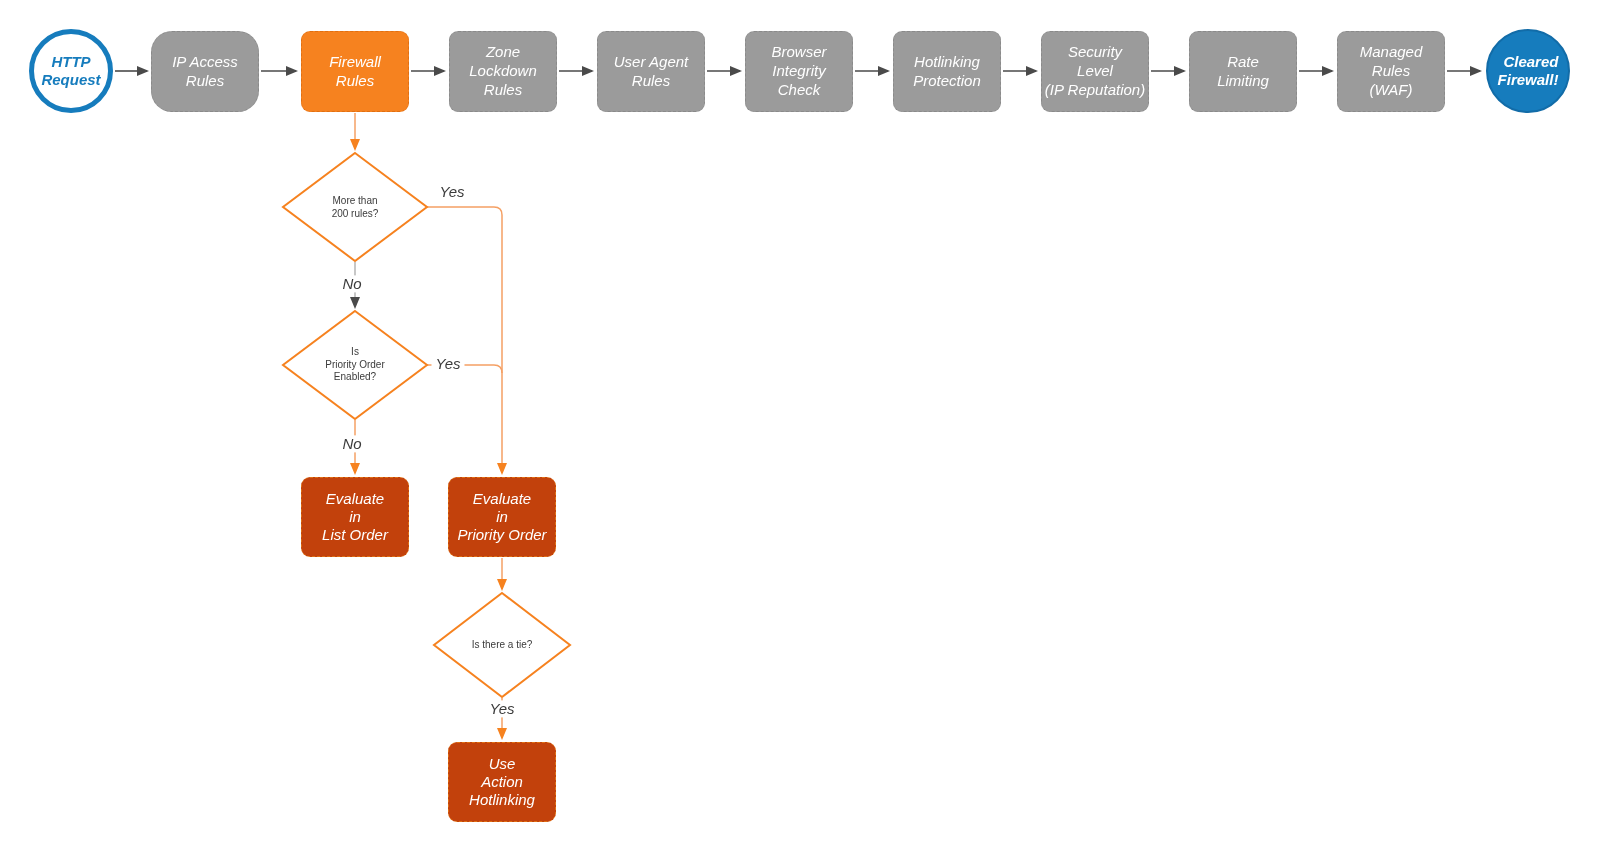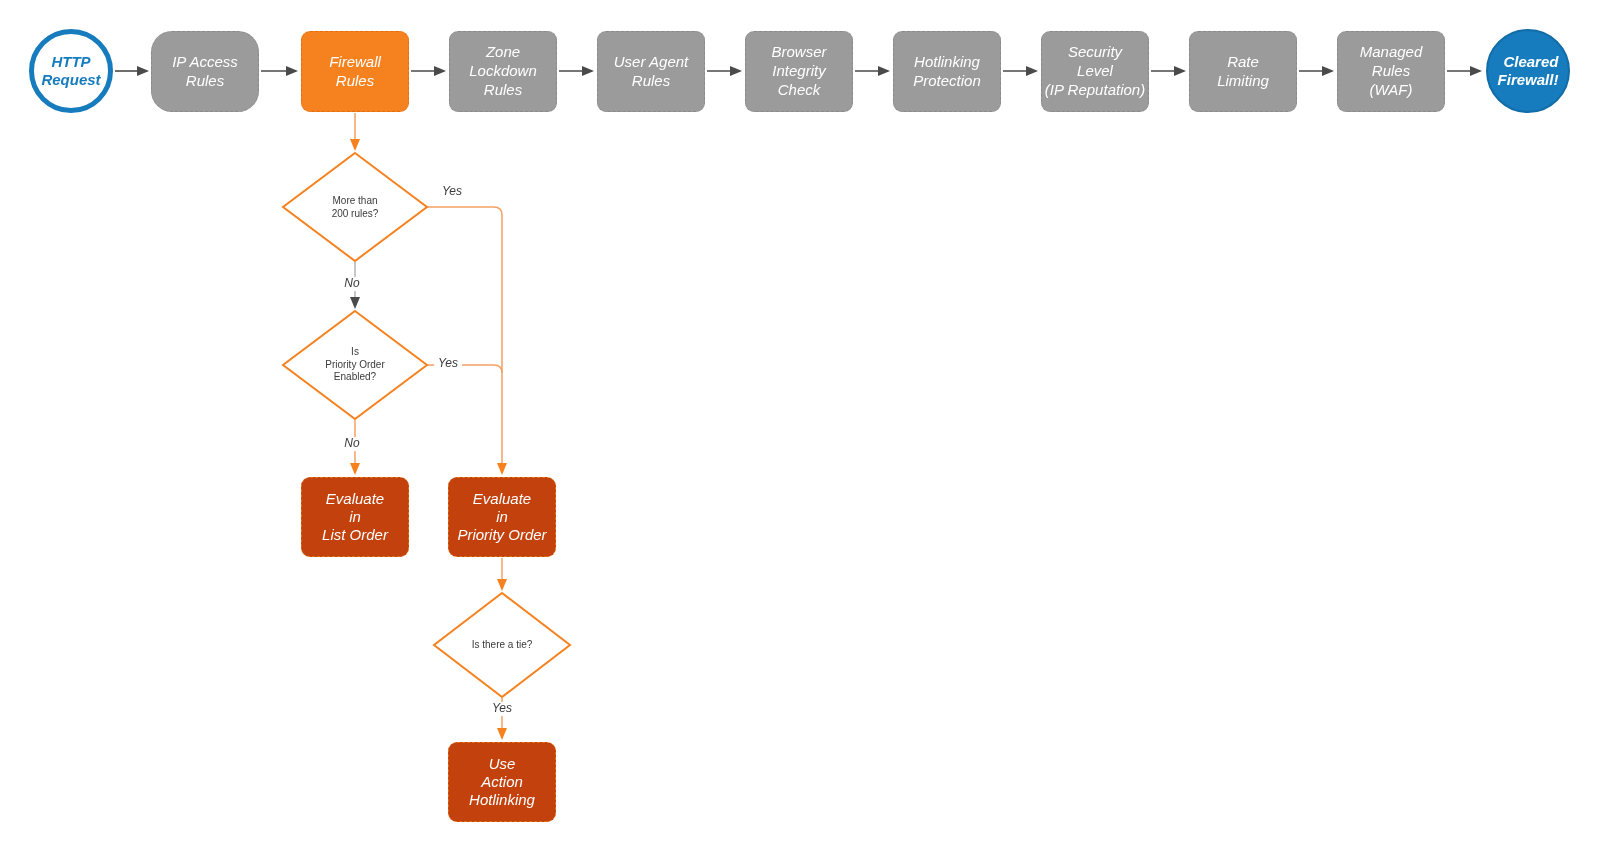--- a/index.html
+++ b/index.html
@@ -32,21 +32,21 @@
   .terminal.end .label{color:#ffffff;font-weight:bold;font-style:italic;font-size:15px;line-height:1.2;text-align:right;}
 
   
   .decision-label{position:absolute;transform:translate(-50%,-50%);
       text-align:center;color:#3B3B3B;font-size:10px;line-height:1.25;
       white-space:pre-line;}
 
   
   .edge-label{position:absolute;transform:translate(-50%,-50%);
       background:#ffffff;padding:0 4px;color:#3B3B3B;
-      font-style:italic;font-size:12px;line-height:1.15;}
+      font-style:italic;font-size:15px;line-height:1.15;}
 </style>
 </head>
 <body>
 
 <div class="canvas">
 
   <svg class="wires" width="1600" height="858" viewBox="0 0 1600 858">
     <defs>
       <marker id="arrow-gray" viewBox="0 0 12 10" refX="10" refY="5" markerWidth="12" markerHeight="10" markerUnits="userSpaceOnUse" orient="auto">
         <path d="M0,0 L12,5 L0,10 Z" fill="#4A4A4A"></path>

